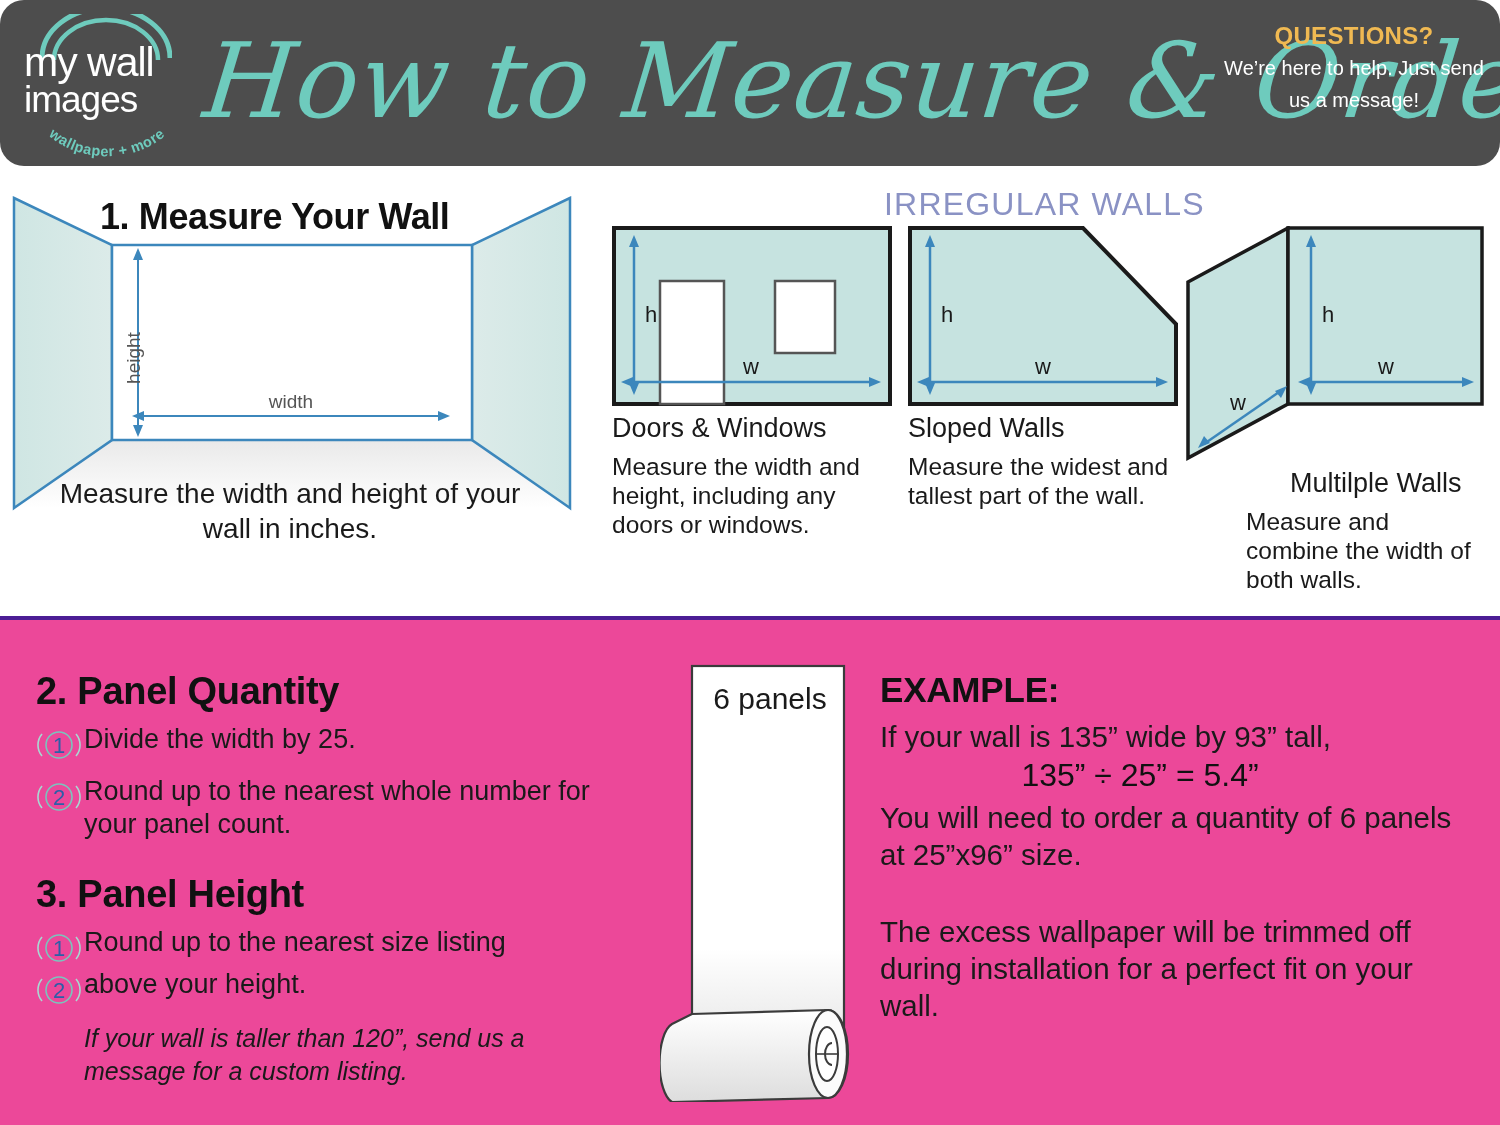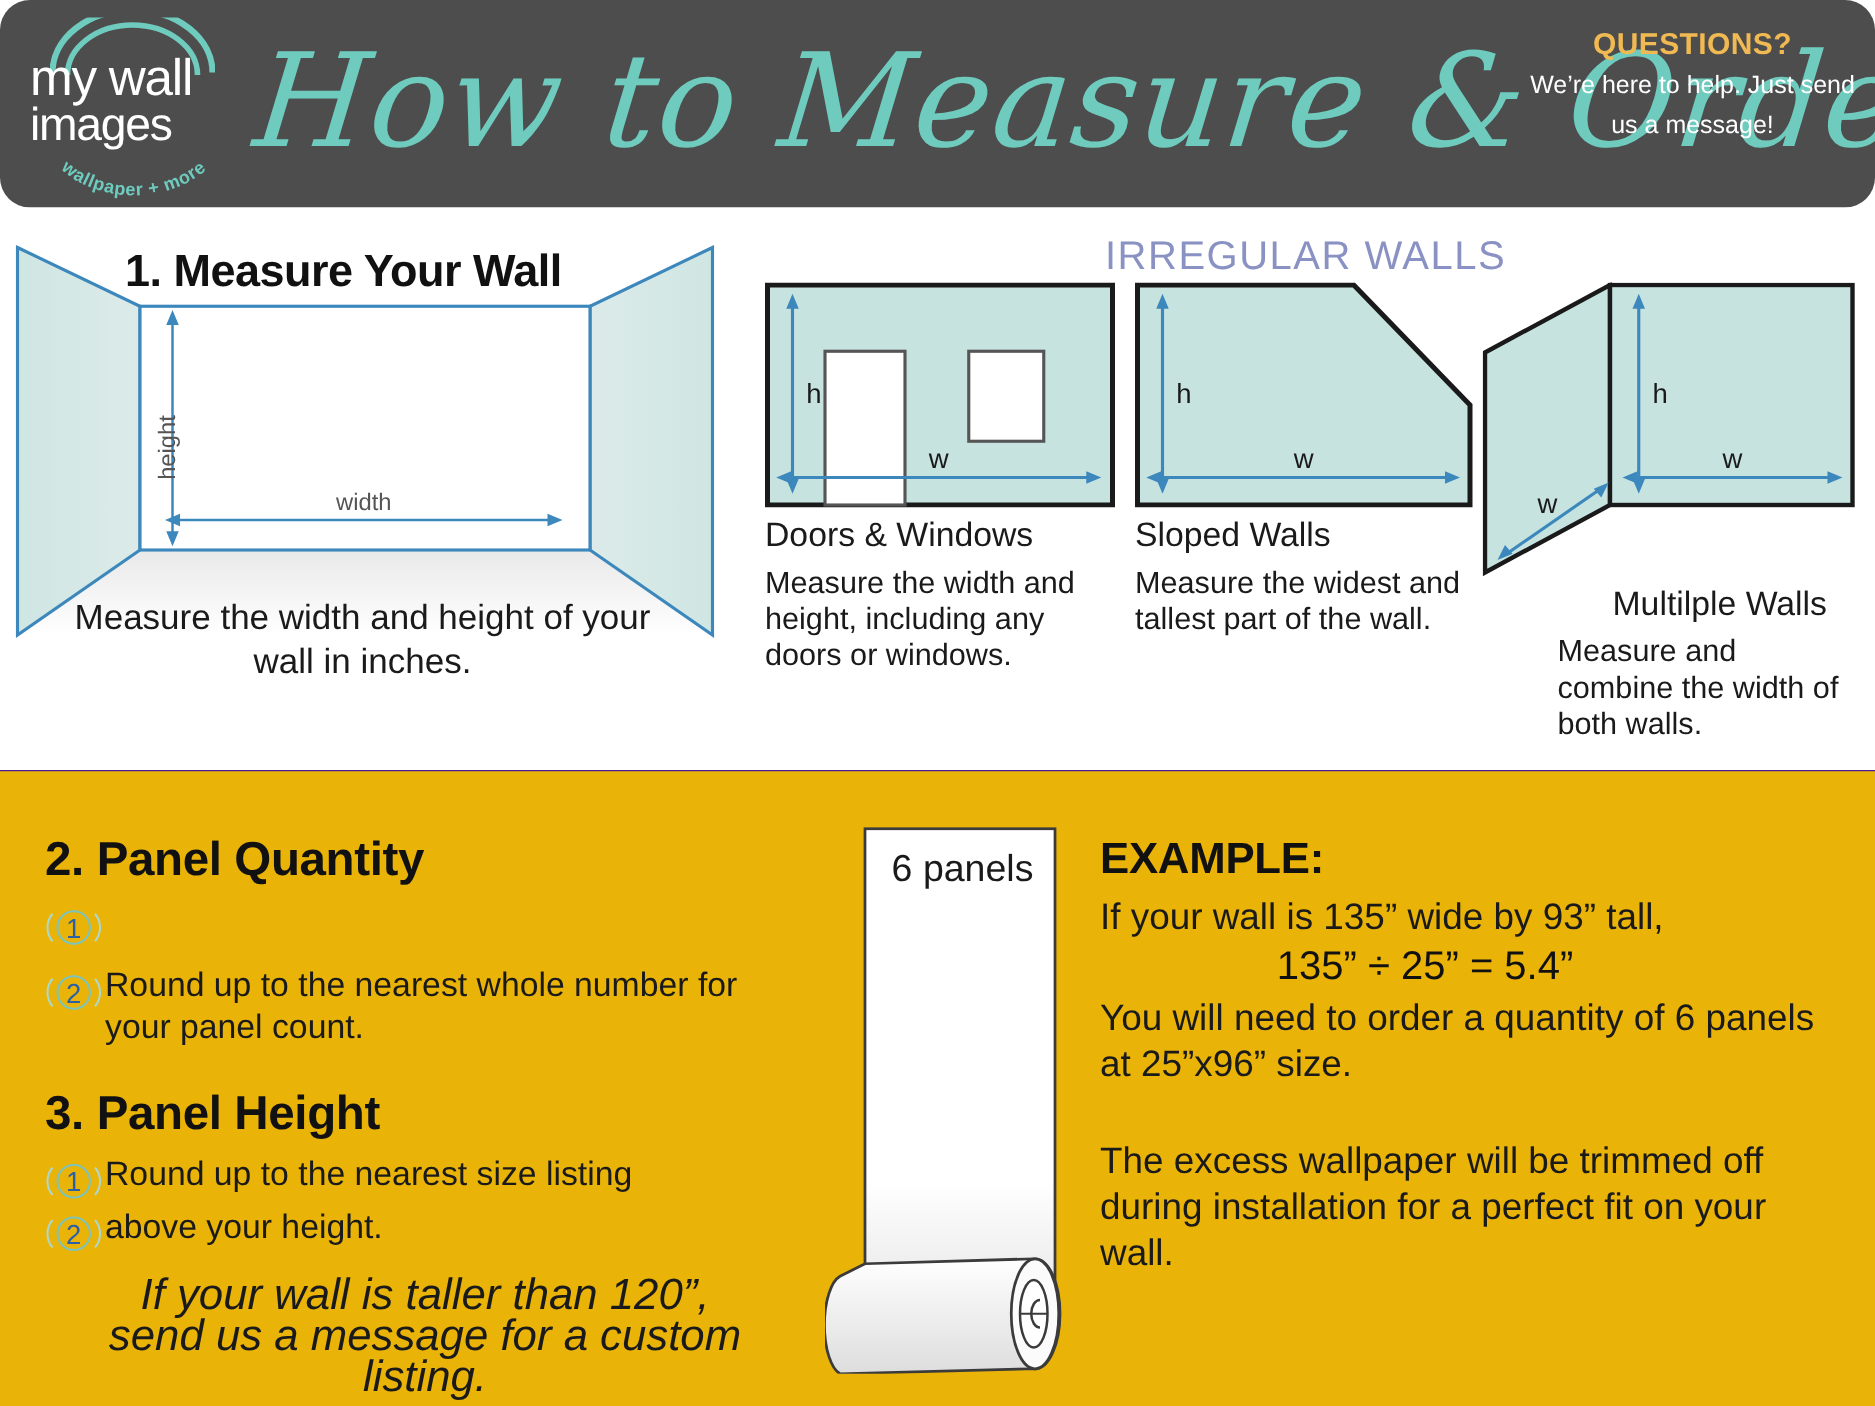--- a/index.html
+++ b/index.html
@@ -91,42 +91,42 @@
   }
   .irr-desc{
     font-size:24.5px;color:#1a1a1a;line-height:29px;margin-top:8px;
   }
   .irr-col.c3 .irr-label{margin-left:104px;}
   .irr-col.c3 .irr-desc{margin-left:60px;}
 
   
   .bottom-section{
     position:absolute;left:0;top:616px;width:1500px;height:509px;
-    background:#eab308;
-    border-top:1px solid #4c1d95;
+    background:#ec4899;
+    border-top:4px solid #4c1d95;
     box-sizing:border-box;
     padding-left:20px;
   }
 
   .b-title{
     font-size:38px;font-weight:bold;color:#111111;letter-spacing:-0.3px;
   }
   .sec2{position:absolute;left:36px;top:50px;width:560px;}
   .sec3{position:absolute;left:36px;top:253px;width:560px;}
 
   .step{display:flex;align-items:flex-start;margin-top:10px;}
   .step-num{
     position:relative;width:46px;min-width:46px;height:40px;margin-top:2px;
   }
   .step-text{
     font-size:27px;line-height:33px;color:#1a1a1a;padding-left:2px;
   }
   .note{
-    font-size:35px;line-height:33px;color:#1a1a1a;font-style:italic;
-    margin-top:12px;margin-left:48px;text-align:center;
+    font-size:25px;line-height:33px;color:#1a1a1a;font-style:italic;
+    margin-top:12px;margin-left:48px;
   }
 
   .roll-wrap{position:absolute;left:660px;top:42px;}
   .roll-label{
     position:absolute;left:690px;top:62px;width:160px;text-align:center;
     font-size:30px;color:#1a1a1a;
   }
 
   .example{position:absolute;left:880px;top:50px;width:600px;}
   .ex-head{font-size:35px;font-weight:bold;color:#111111;letter-spacing:-0.2px;}
@@ -277,20 +277,21 @@
 
     <div class="step">
       <div class="step-num">
         <svg width="46" height="40" viewBox="0 0 46 40">
           <circle cx="23" cy="20" r="13" fill="none" stroke="#7bc4bd" stroke-width="1.6"></circle>
           <path d="M6,9 A17,17 0 0 0 6,31" fill="none" stroke="#a9d9d3" stroke-width="1.6"></path>
           <path d="M40,9 A17,17 0 0 1 40,31" fill="none" stroke="#a9d9d3" stroke-width="1.6"></path>
           <text x="23" y="28" font-family="Liberation Sans, sans-serif" font-size="22" fill="#2b5fa8" text-anchor="middle">1</text>
         </svg>
       </div>
+      <div class="step-text">Divide the width by 25.</div>
     </div>
 
     <div class="step">
       <div class="step-num">
         <svg width="46" height="40" viewBox="0 0 46 40">
           <circle cx="23" cy="20" r="13" fill="none" stroke="#7bc4bd" stroke-width="1.6"></circle>
           <path d="M6,9 A17,17 0 0 0 6,31" fill="none" stroke="#a9d9d3" stroke-width="1.6"></path>
           <path d="M40,9 A17,17 0 0 1 40,31" fill="none" stroke="#a9d9d3" stroke-width="1.6"></path>
           <text x="23" y="28" font-family="Liberation Sans, sans-serif" font-size="22" fill="#2b5fa8" text-anchor="middle">2</text>
         </svg>

